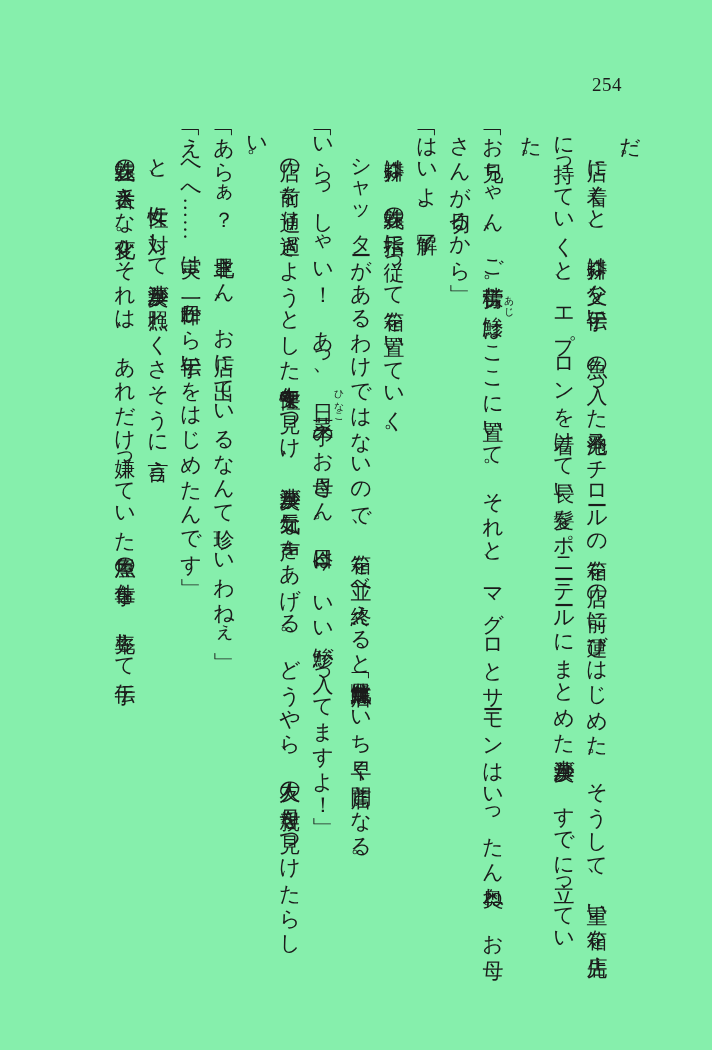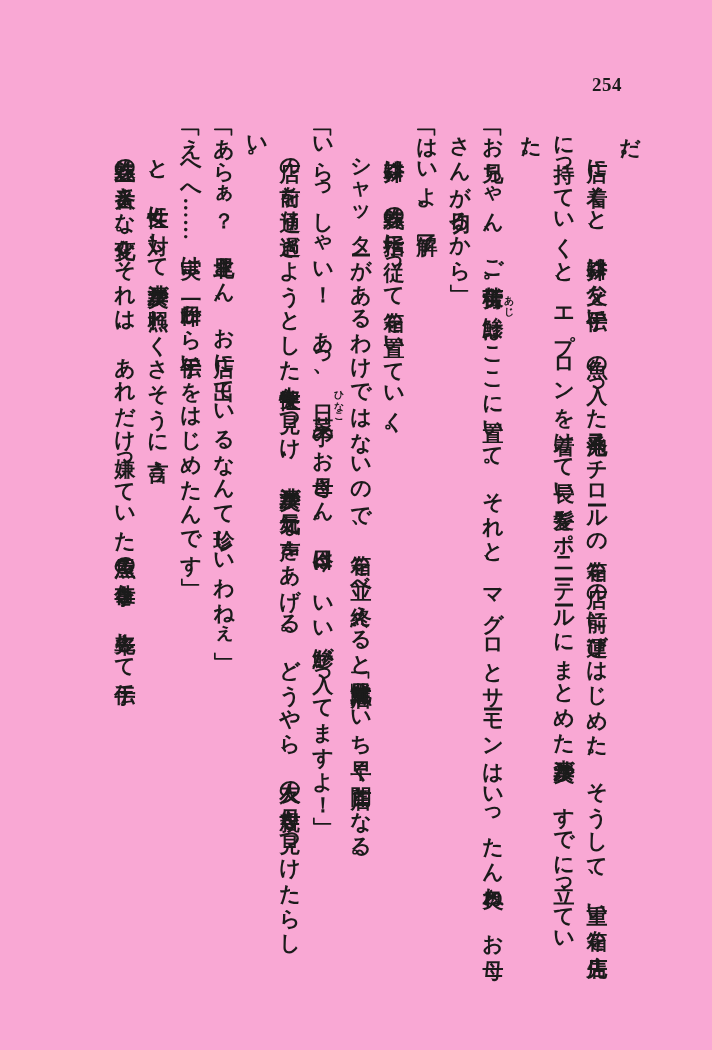--- a/index.html
+++ b/index.html
@@ -9,22 +9,21 @@
   body {
     width: 712px;
     height: 1050px;
     background: #ffffff;
     position: relative;
     overflow: hidden;
   }
   .page {
     position: absolute;
     inset: 0;
-    background: #f9a8d4;
-    font-weight: bold;
+    background: #86efac;
   }
   .page-number {
     position: absolute;
     top: 74px;
     left: 592px;
     font-family: "Liberation Serif", "DejaVu Serif", serif;
     font-size: 19px;
     letter-spacing: 0.5px;
     color: #1c1c1c;
   }

